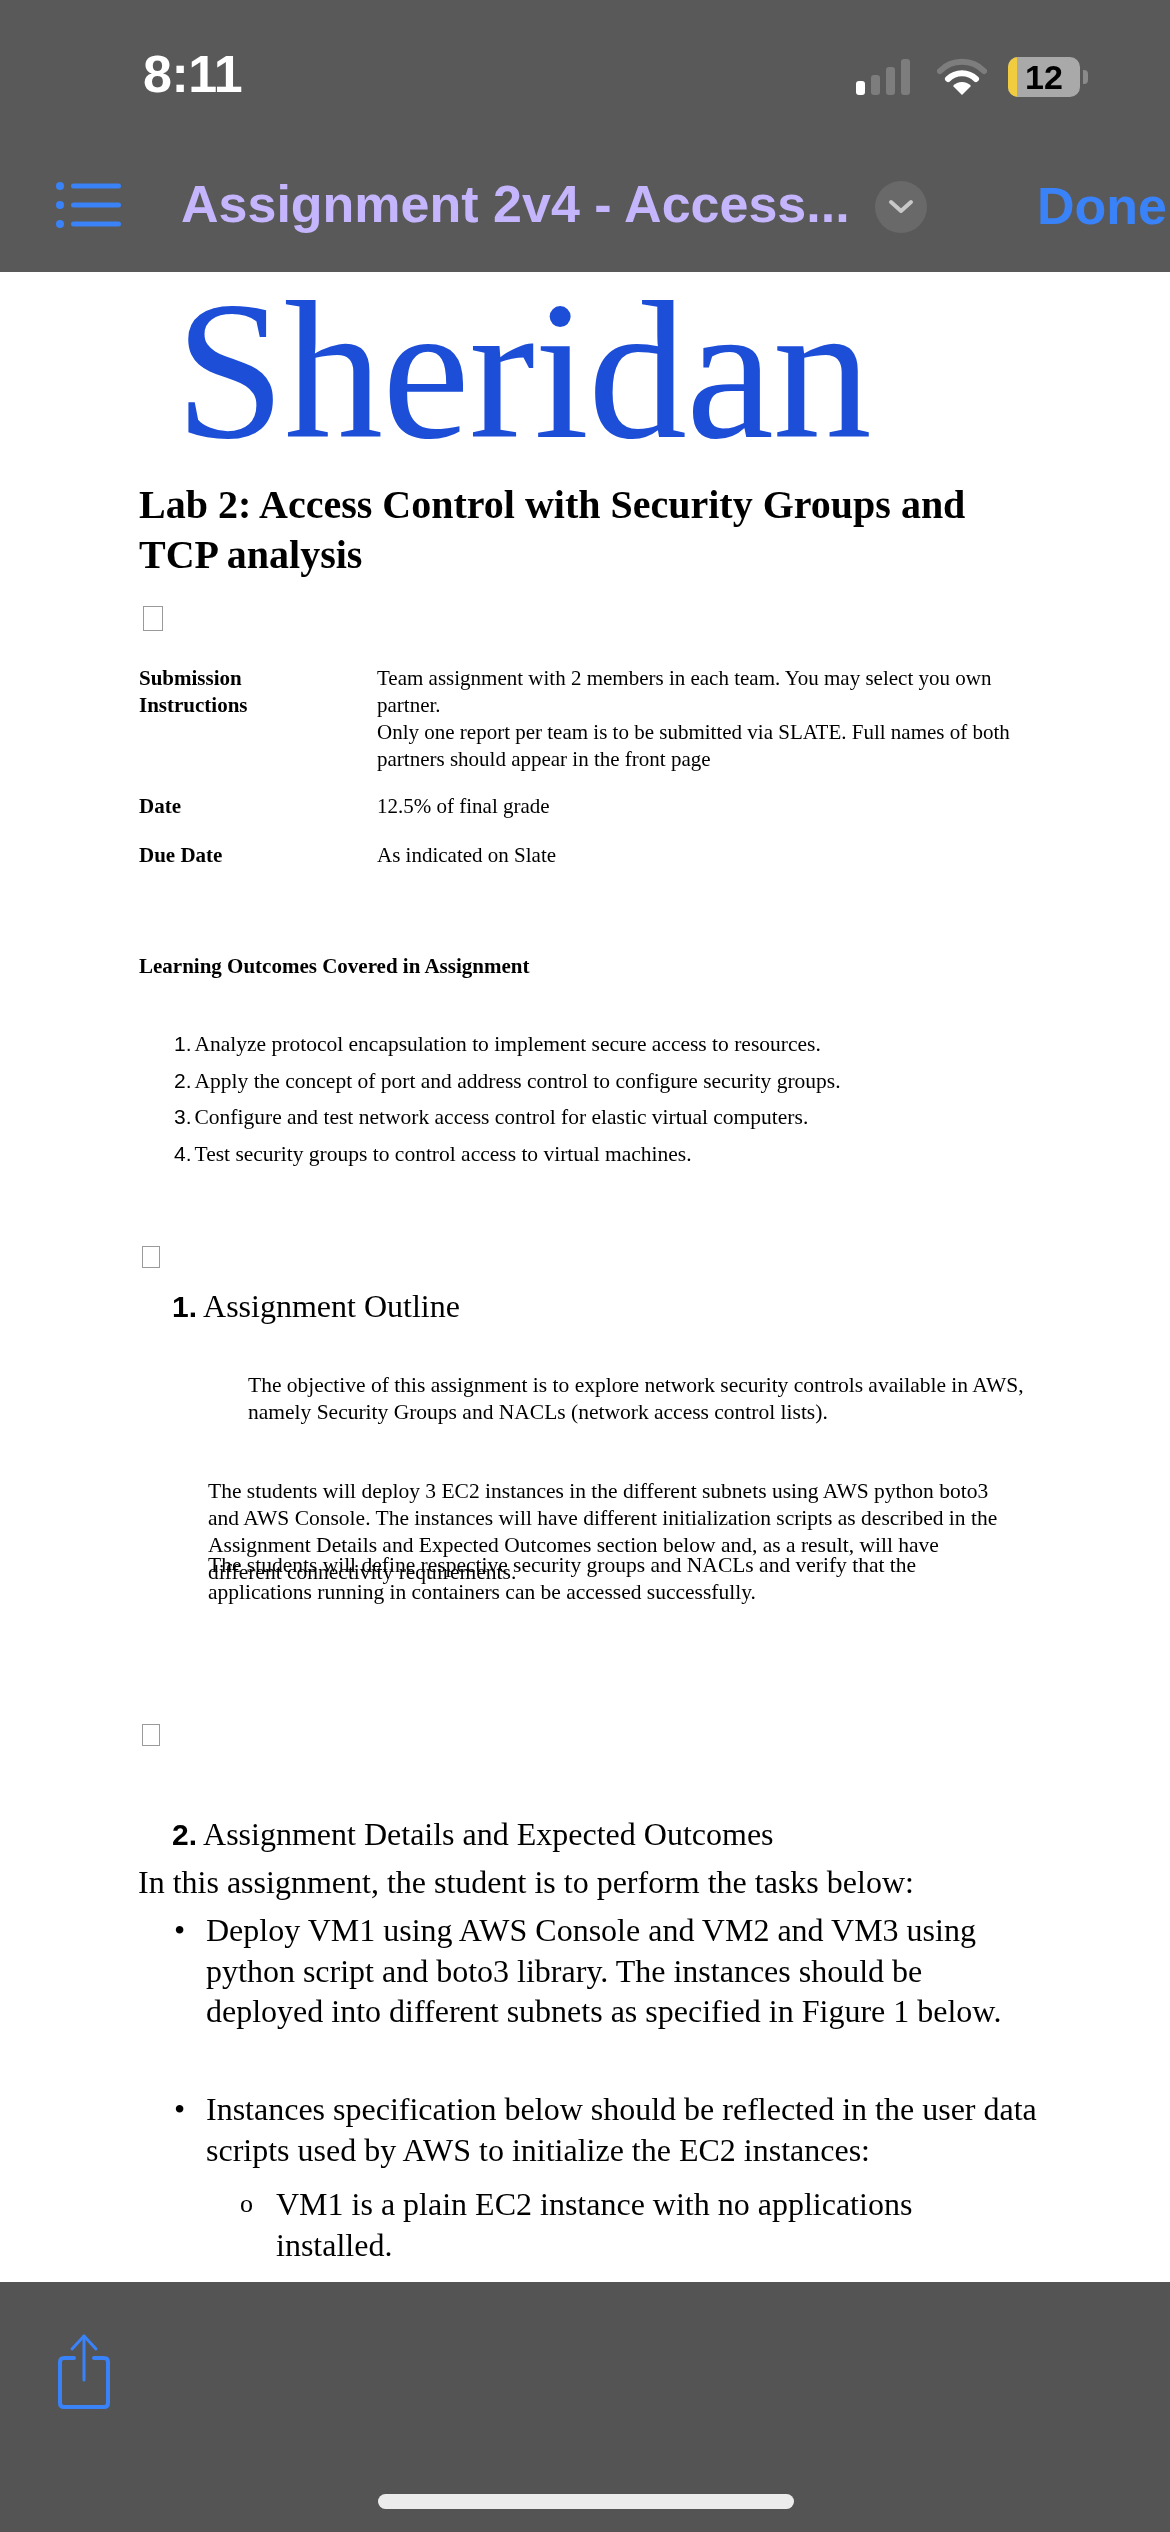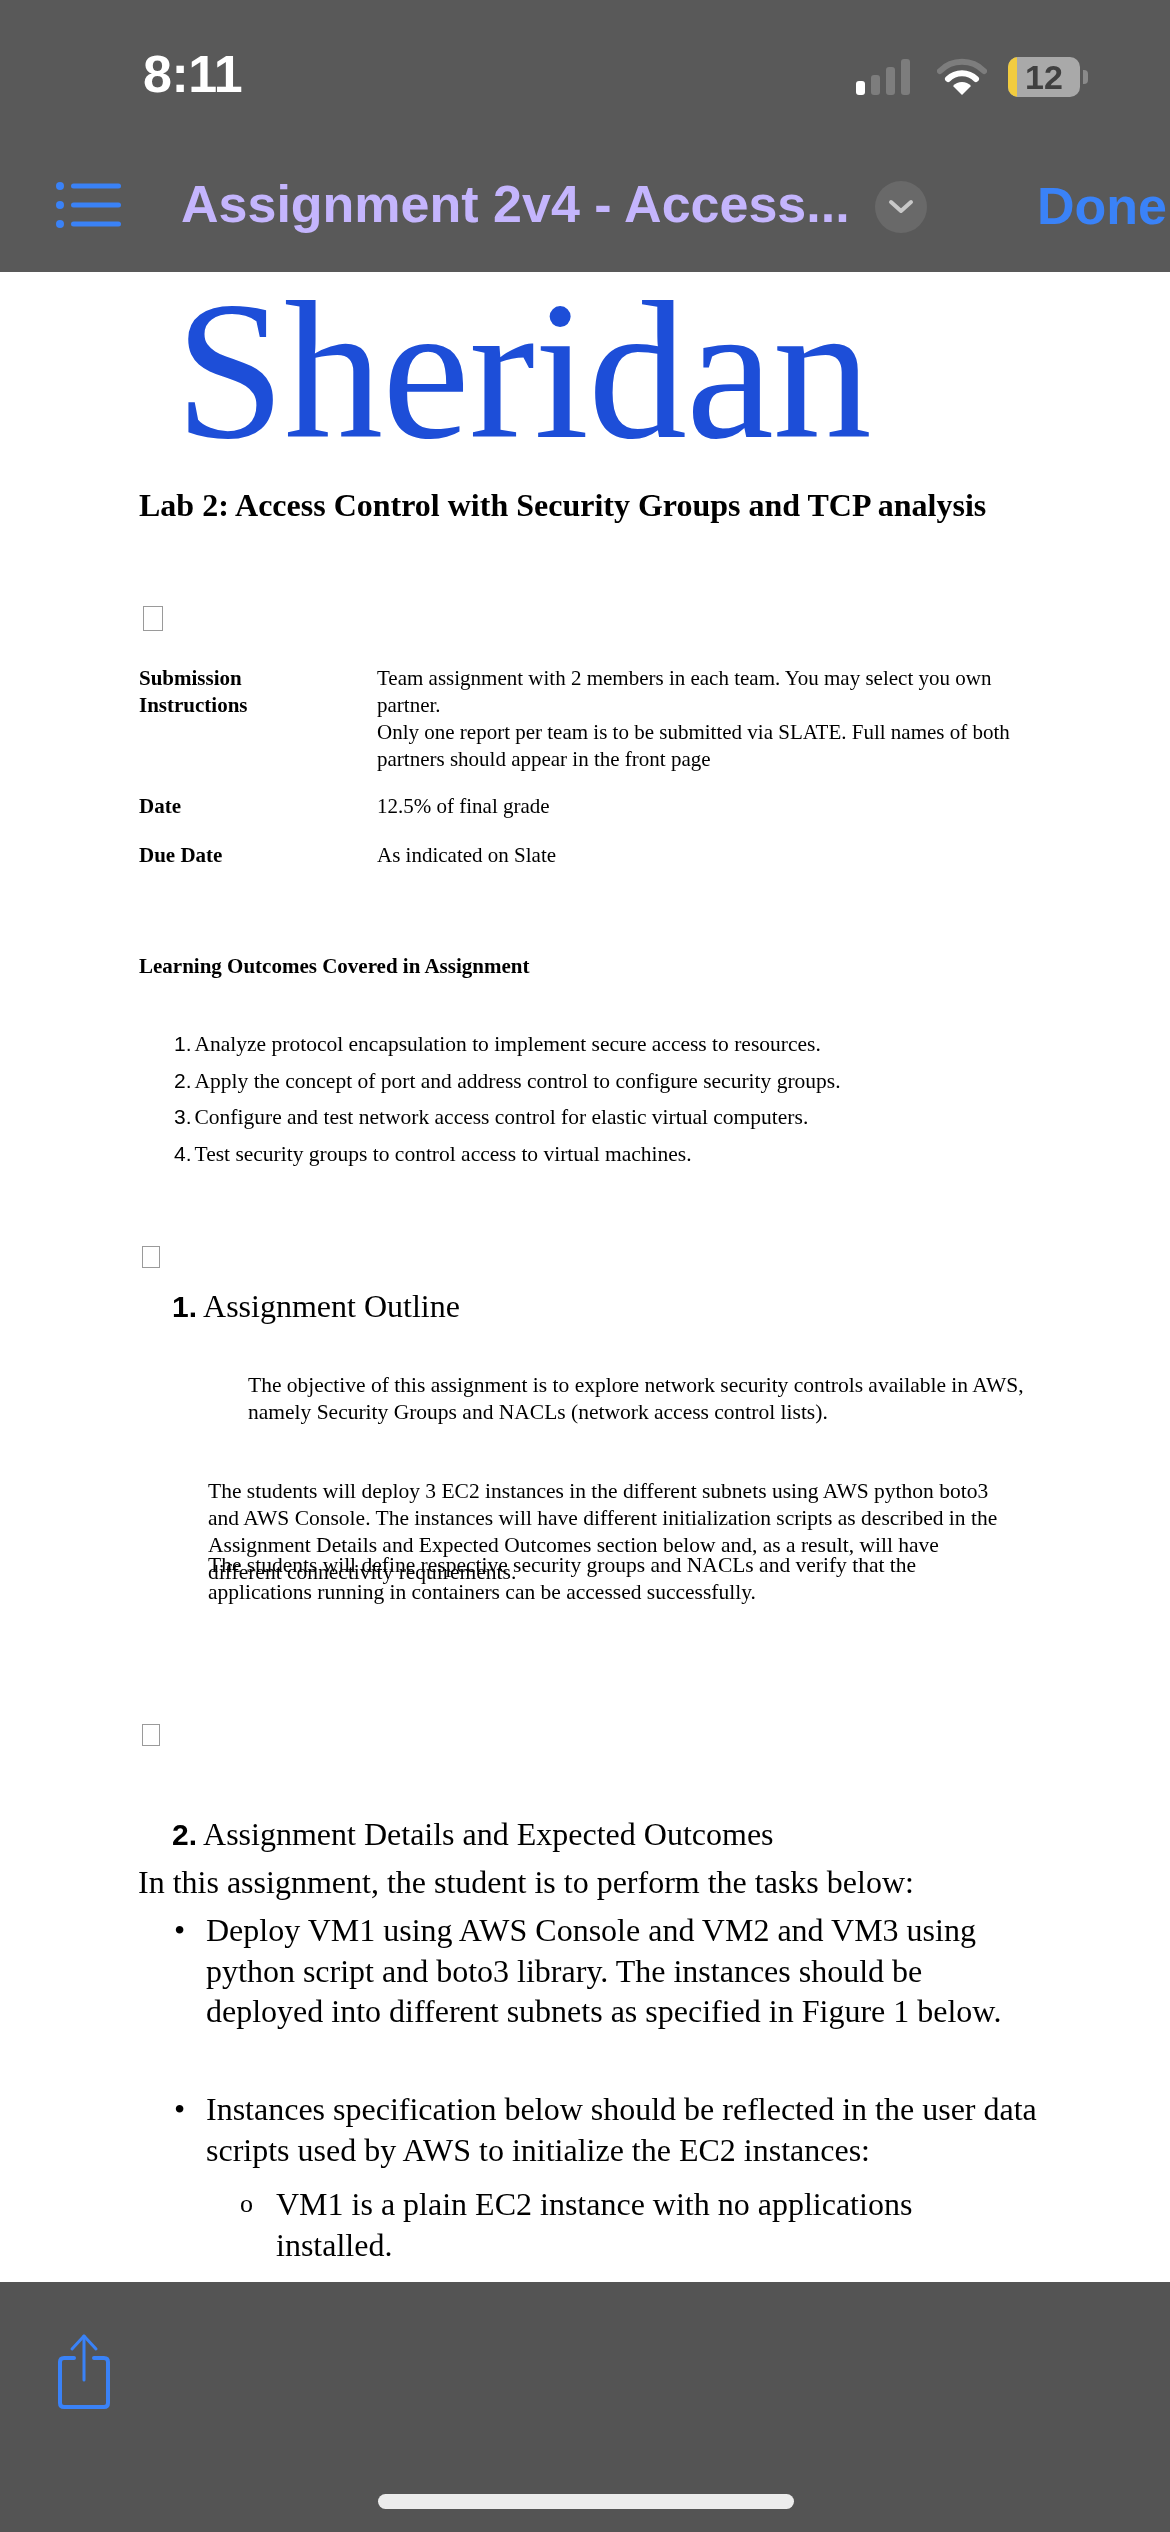--- a/index.html
+++ b/index.html
@@ -25,21 +25,21 @@
     .signal span.on { background: #ffffff; }
     .wifi { position: absolute; left: 937px; top: 58px; width: 50px; height: 38px; }
     .battery {
       position: absolute; left: 1008px; top: 57px; width: 72px; height: 40px;
       border-radius: 10px; background: #a9a9a9; overflow: hidden;
     }
     .battery .level { position: absolute; left: 0; top: 0; bottom: 0; width: 9px; background: #f2cc3f; }
     .battery .num {
       position: absolute; left: 0; right: 0; top: 0; bottom: 0;
       display: flex; align-items: center; justify-content: center;
-      font-size: 34px; font-weight: 700; color: #404040;
+      font-size: 34px; font-weight: 700; color: #000000;
     }
     .battery-tip {
       position: absolute; left: 1083px; top: 70px; width: 5px; height: 14px;
       border-radius: 0 4px 4px 0; background: #8a8a8a;
     }
 
     .nav-list-btn { position: absolute; left: 54px; top: 180px; width: 68px; height: 50px; cursor: pointer; }
     .nav-title {
       position: absolute; left: 181px; top: 174px; width: 660px;
       color: #c4b5fd; font-size: 52px; font-weight: 600; white-space: nowrap;
@@ -59,21 +59,21 @@
       background: #ffffff; overflow: hidden;
       font-family: "Liberation Serif", serif; color: #000;
     }
     .logo {
       position: absolute; left: 175px; top: 0px;
       font-family: "Liberation Serif", serif; color: #1d4ed8;
       font-size: 198px; line-height: 1; letter-spacing: -1px;
     }
     .doc-title {
       position: absolute; left: 139px; top: 208px; width: 900px;
-      font-size: 32px; font-weight: 700; line-height: 50px;
+      font-size: 40px; font-weight: 700; line-height: 50px;
     }
     .placeholder-box {
       position: absolute; width: 20px; height: 25px; border: 1.5px solid #9a9a9a; background: #fff;
     }
     .info-label { position: absolute; left: 139px; font-size: 21px; font-weight: 700; line-height: 27px; }
     .info-value { position: absolute; left: 377px; width: 660px; font-size: 21px; line-height: 27px; }
 
     .lo-heading { position: absolute; left: 139px; top: 682px; font-size: 21px; font-weight: 700; }
     .lo-list { position: absolute; left: 174px; top: 754px; width: 880px; list-style: none; }
     .lo-list li { font-size: 21.5px; line-height: 36.5px; white-space: nowrap; }

